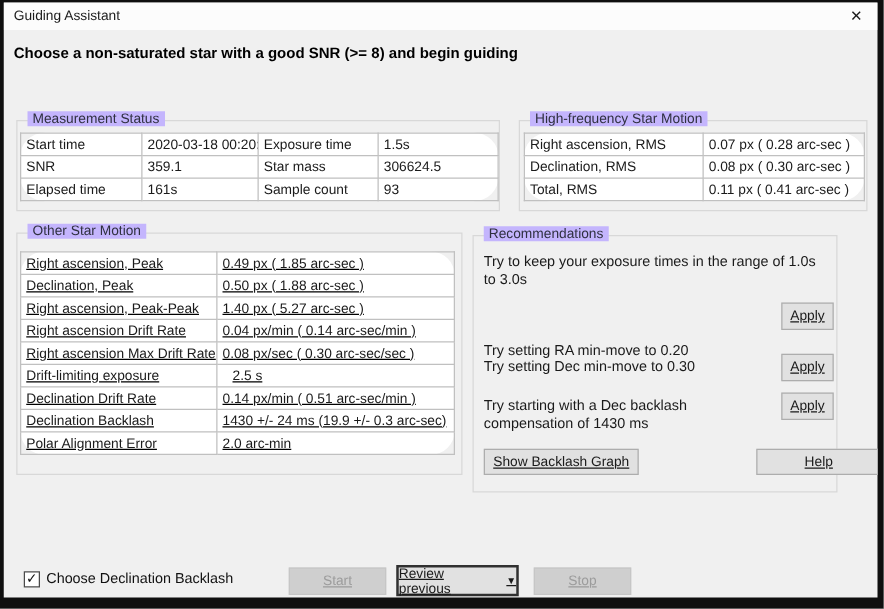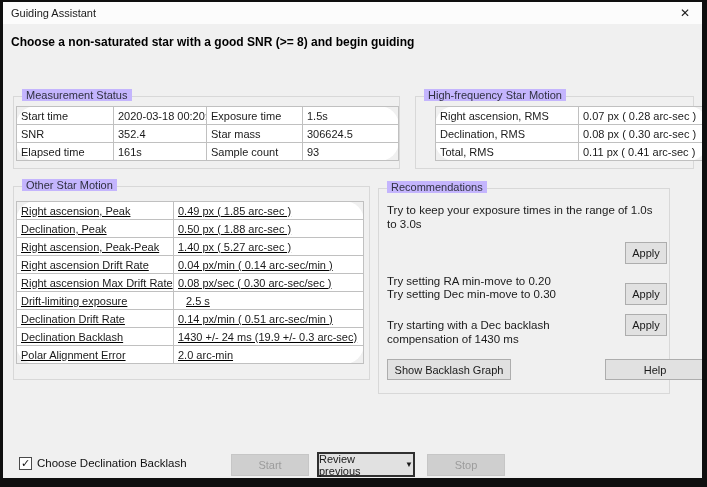--- a/index.html
+++ b/index.html
@@ -58,20 +58,21 @@
     padding:1px 4px; height:18px;
     white-space:nowrap; overflow:hidden;
   }
 
   .btn {
     position:absolute;
     display:flex; align-items:center; justify-content:center;
     font-size:11px; color:#1a1a1a;
     background:#e1e1e1; border:1px solid #adadad;
     cursor:default;
+    text-decoration:underline;
   }
   .btn.disabled { background:#cfcfcf; border-color:#c6c6c6; color:#9c9c9c; }
   .btn.focused  { border:2px solid #303030; background:#e1e1e1; gap:7px;align-items:center; }
   .btn .dd-arrow { font-size:8px; color:#1a1a1a; }
 
   .reco-text {
     position:absolute; font-size:11.5px; color:#1a1a1a; line-height:14px;
   }
 
   .checkbox {
@@ -106,37 +107,37 @@
         </colgroup>
       <tbody>
           <tr>
         <td>Start time</td>
         <td>2020-03-18 00:20:44</td>
         <td>Exposure time</td>
         <td>1.5s</td>
       </tr>
       <tr>
         <td>SNR</td>
-        <td>352.4</td>
+        <td>359.1</td>
         <td>Star mass</td>
         <td>306624.5</td>
       </tr>
       <tr>
         <td>Elapsed time</td>
         <td>161s</td>
         <td>Sample count</td>
         <td>93</td>
       </tr>
     </tbody>
       </table>
   </div>
 
   <div class="groupbox" style="left:412px; top:94px; width:279px; height:73px;">
     <span class="glabel">High-frequency Star Motion</span>
-    <table class="grid" style="left:19px; top:9px; width:272px;">
+    <table class="grid" style="left:3px; top:9px; width:272px;">
       <colgroup>
           <col style="width:143px">
           <col style="width:129px">
         </colgroup>
       <tbody>
           <tr>
         <td>Right ascension, RMS</td>
         <td>0.07 px ( 0.28 arc-sec )</td>
       </tr>
       <tr>

